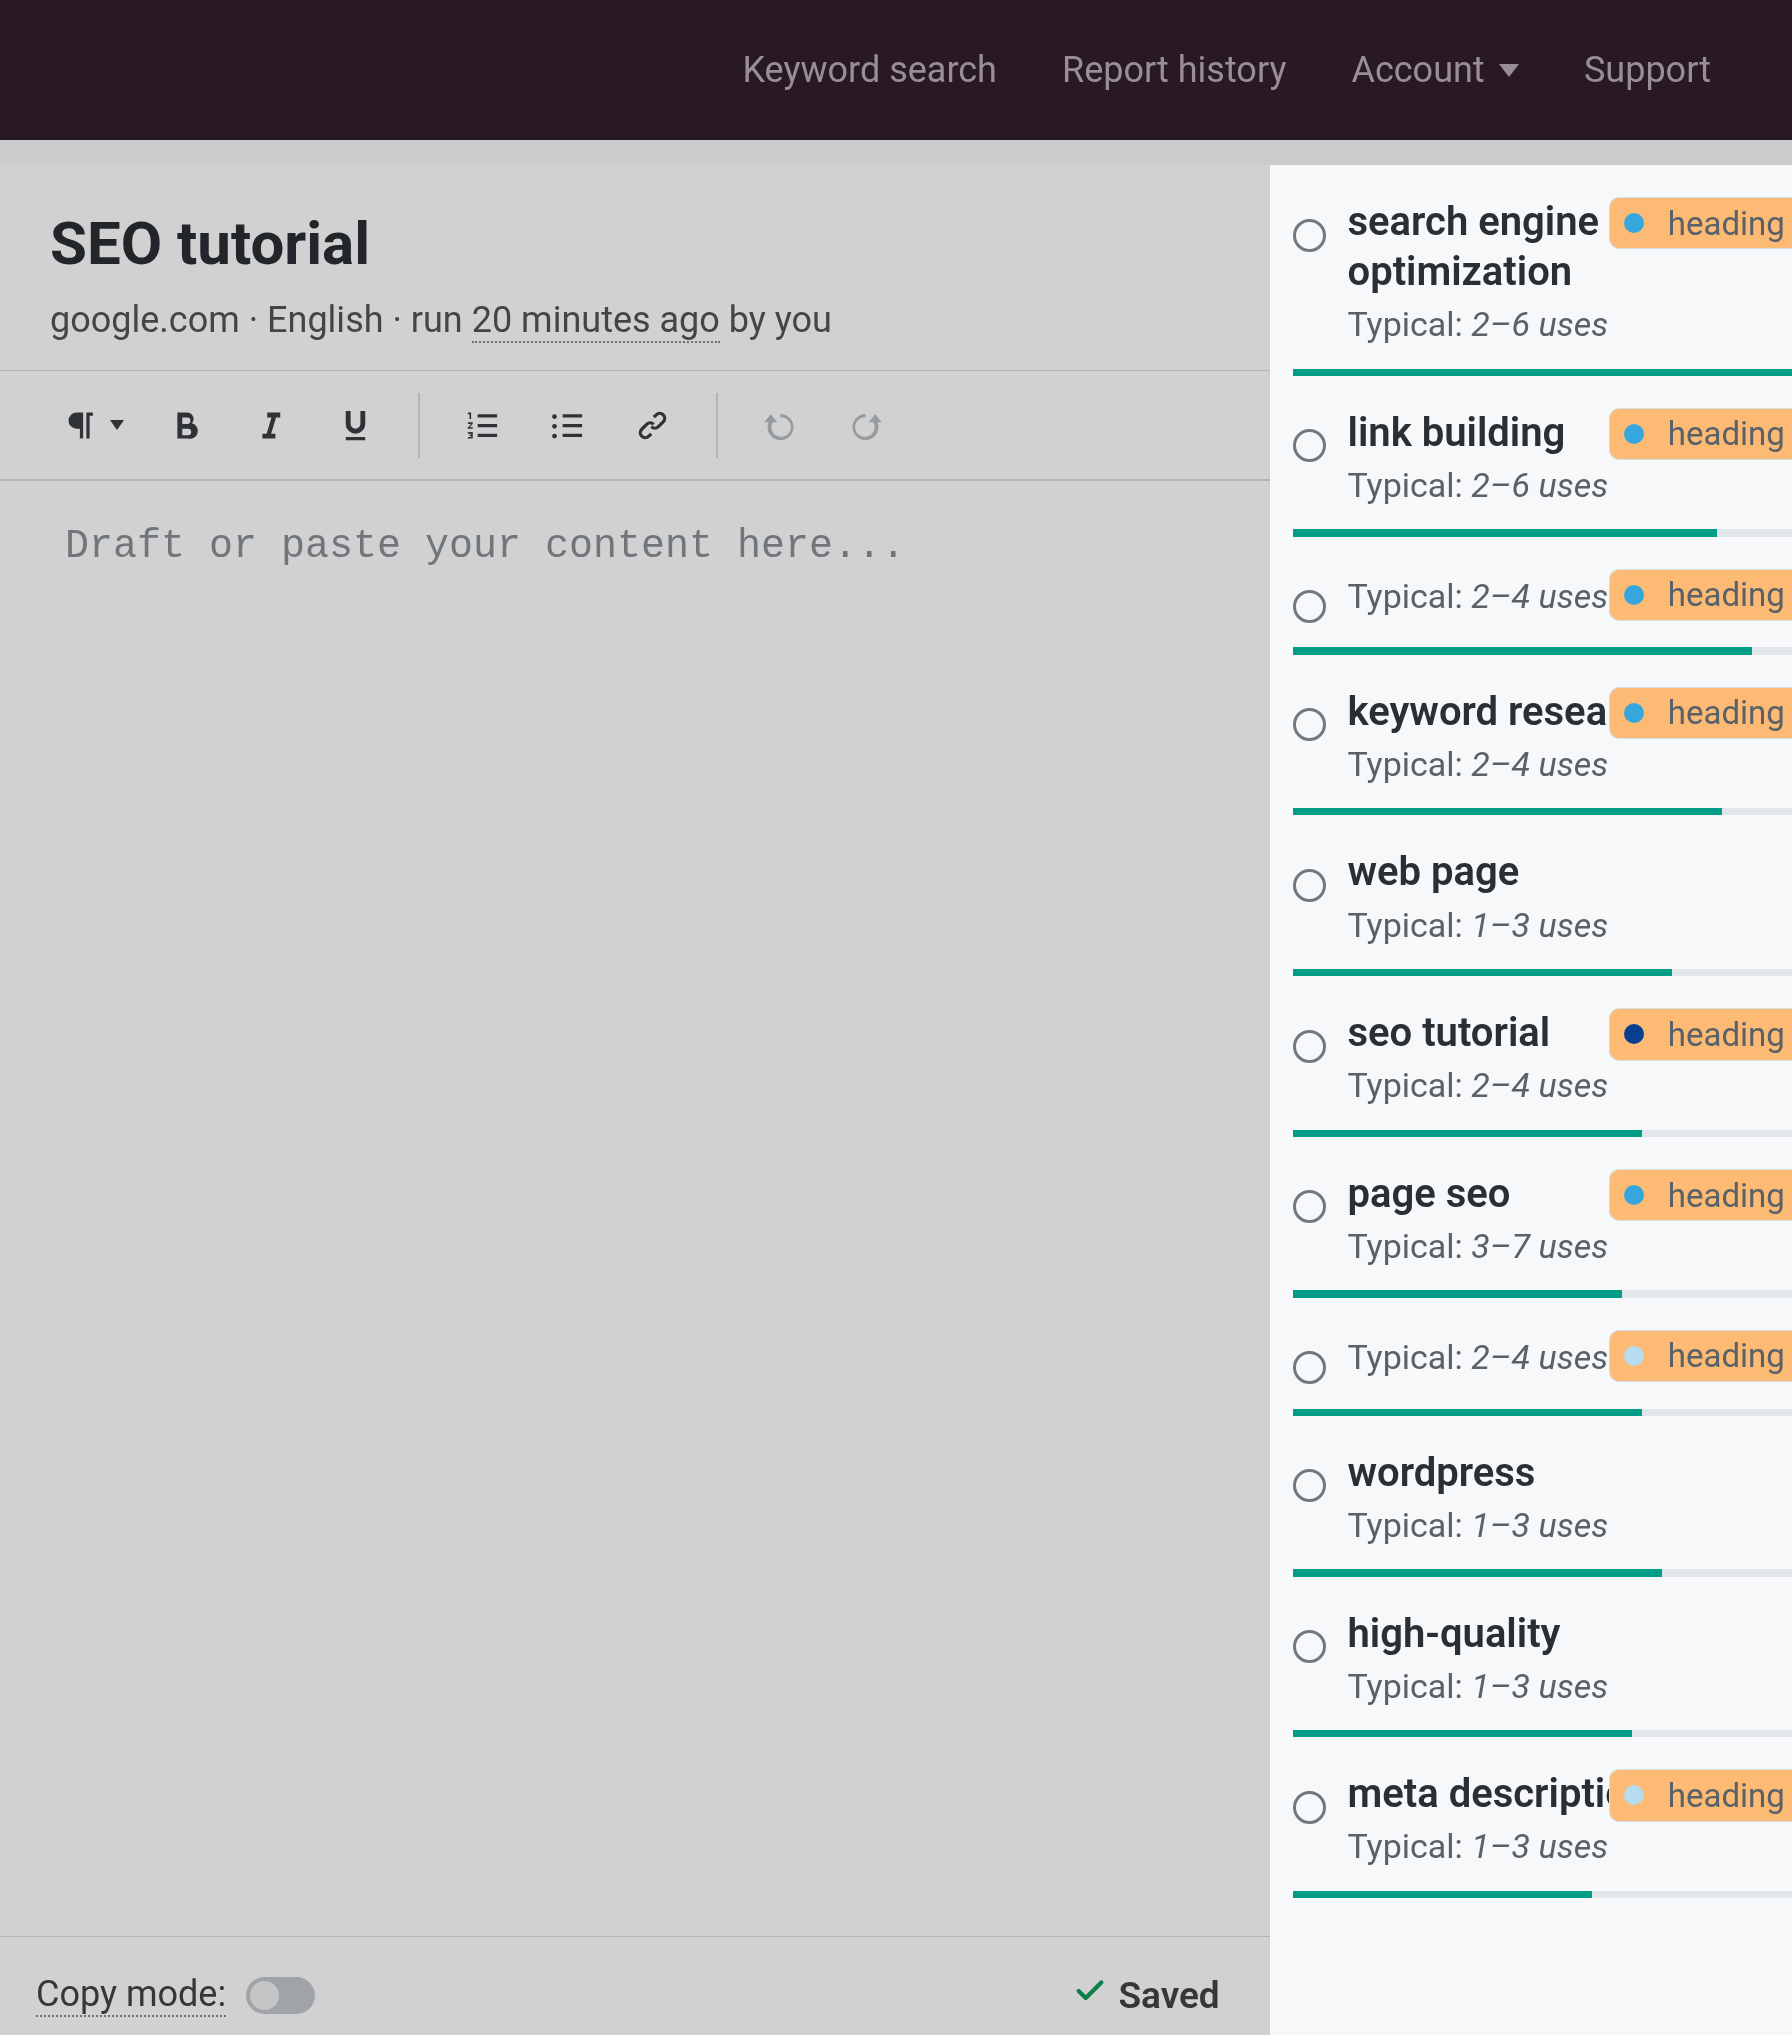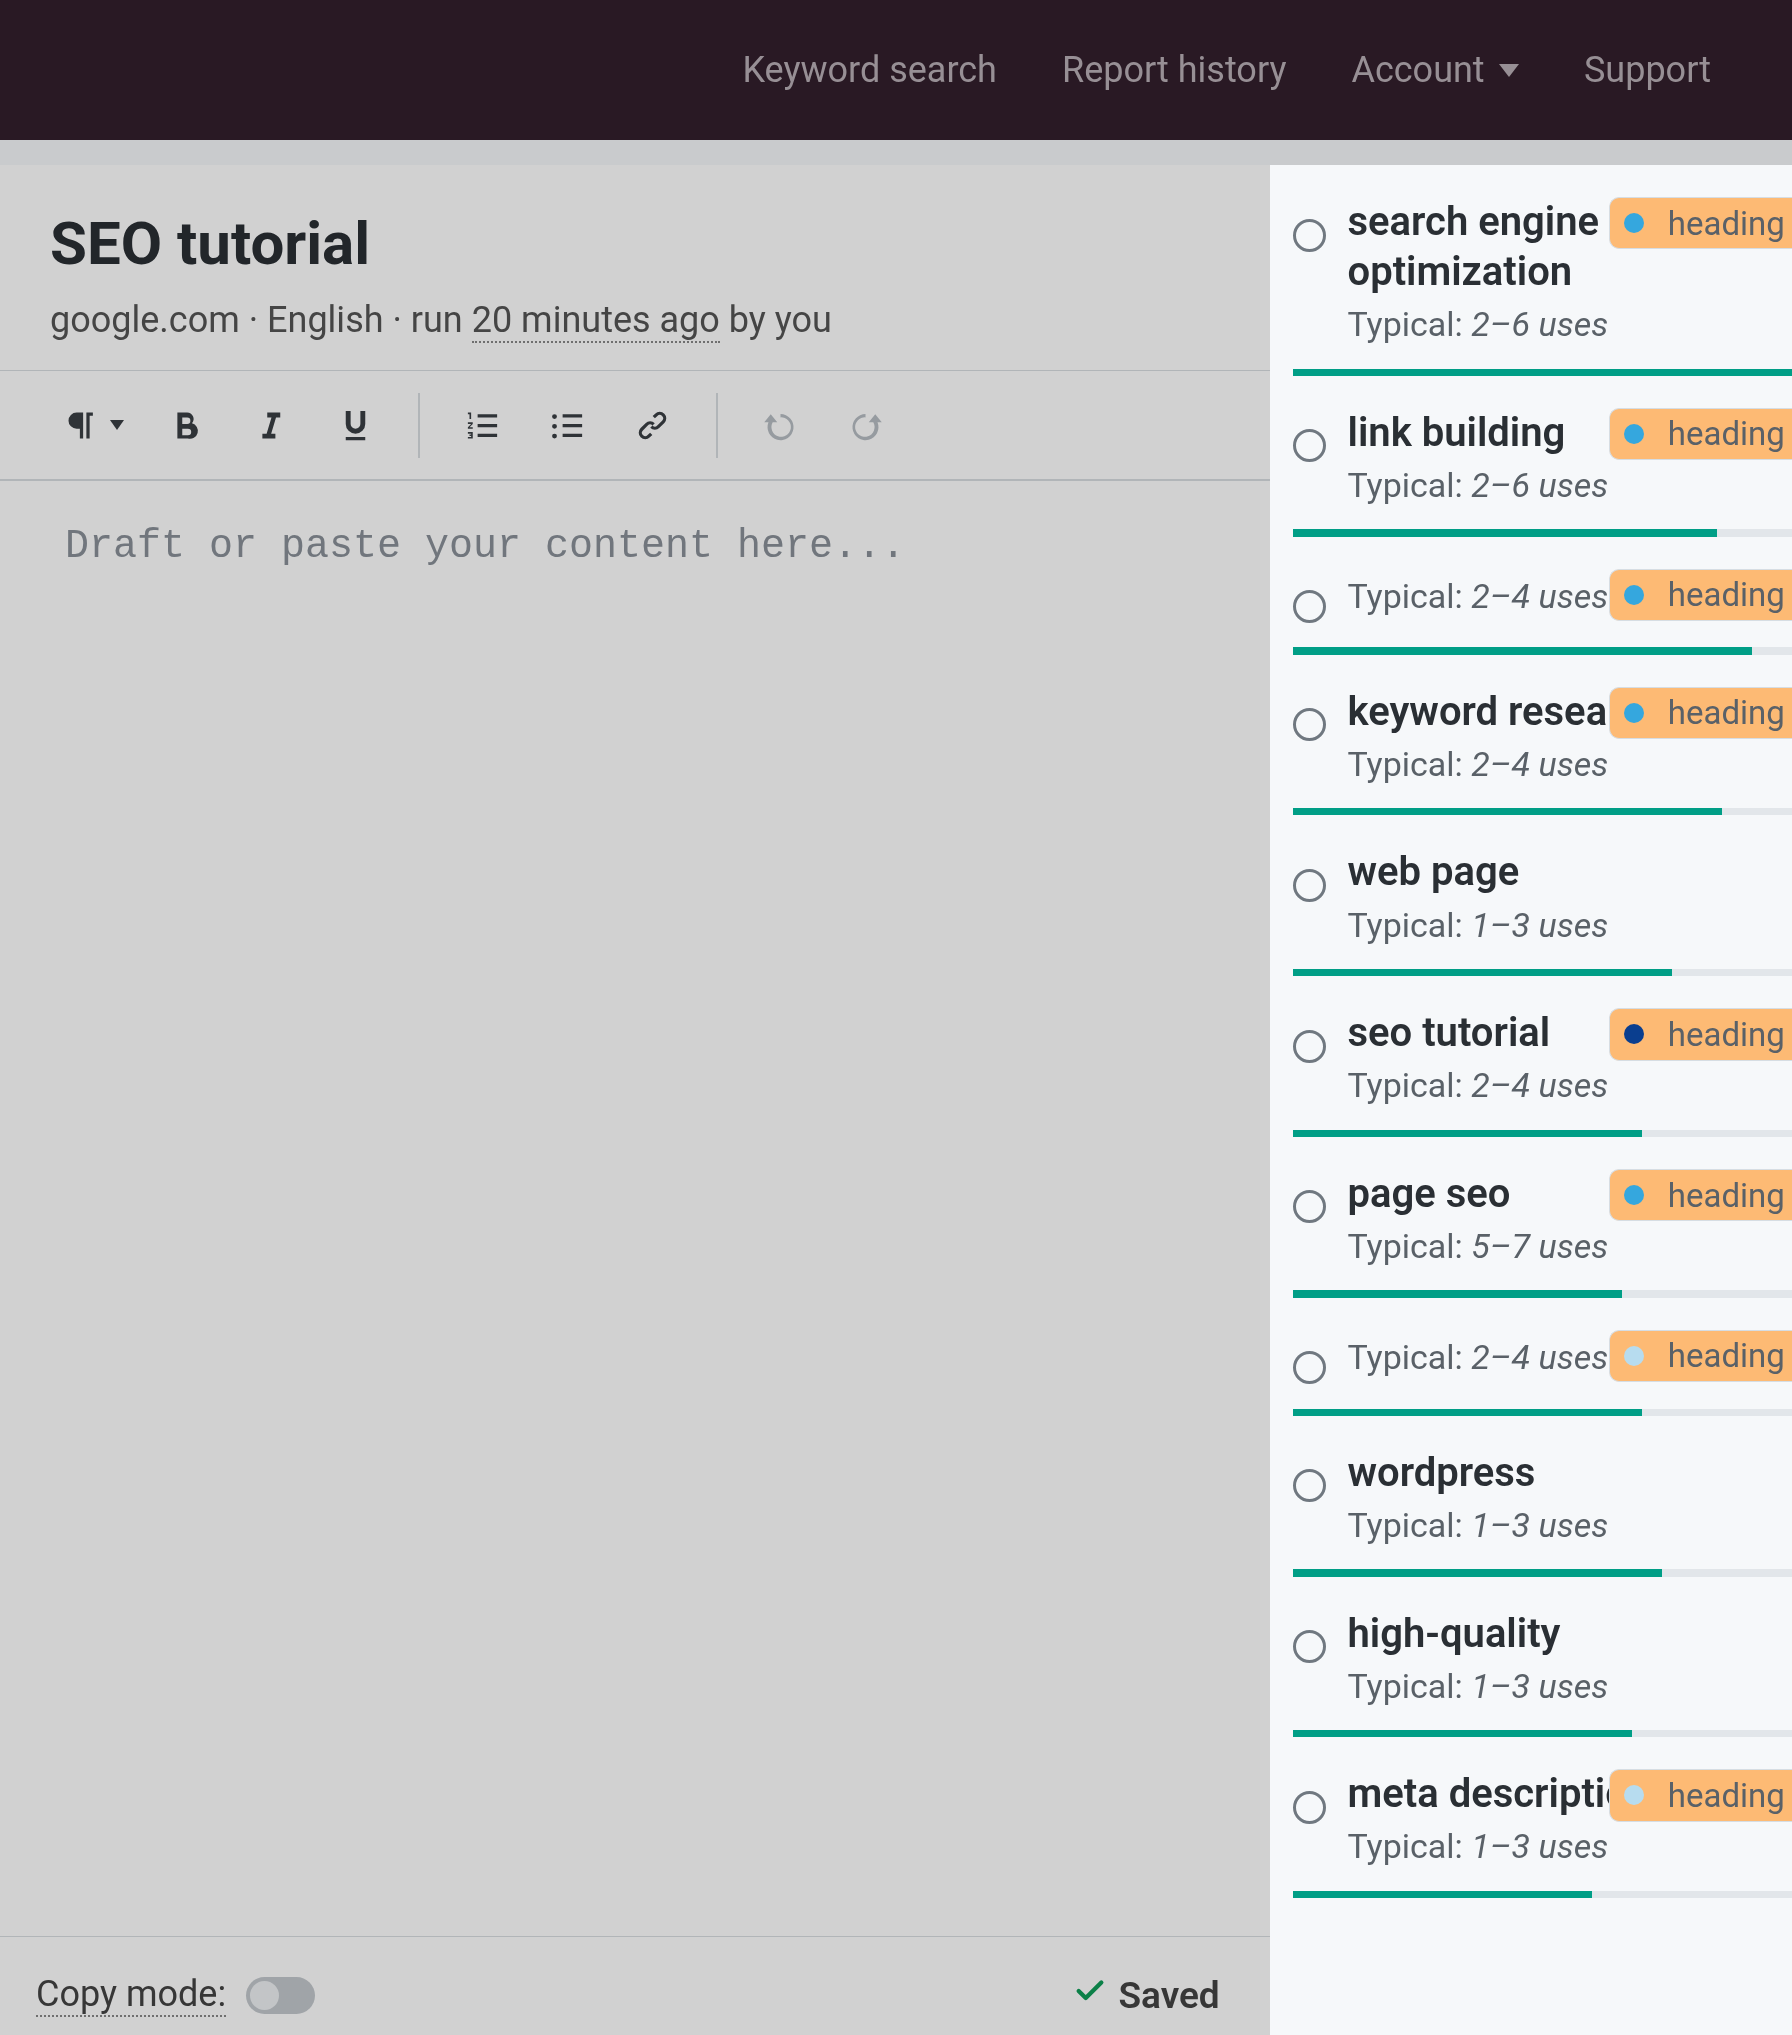--- a/index.html
+++ b/index.html
@@ -252,21 +252,21 @@
           </div>
           <div class="bar-wrap">
             <div class="bar-fill" style="width: 70%;"></div>
           </div>
         </div>
         <div class="kw-item">
           <div class="kw-row">
             <div class="radio"></div>
             <div class="kw-text">
               <div class="kw-term">page seo</div>
-              <div class="kw-usage"><span>Typical:</span> <span class="range">5–7 uses</span></div>
+              <div class="kw-usage"><span>Typical:</span> <span class="range">3–7 uses</span></div>
             </div>
             <div class="badge">
               <span class="dot"></span>
               <span>heading</span>
             </div>
           </div>
           <div class="bar-wrap">
             <div class="bar-fill" style="width: 66%;"></div>
           </div>
         </div>

